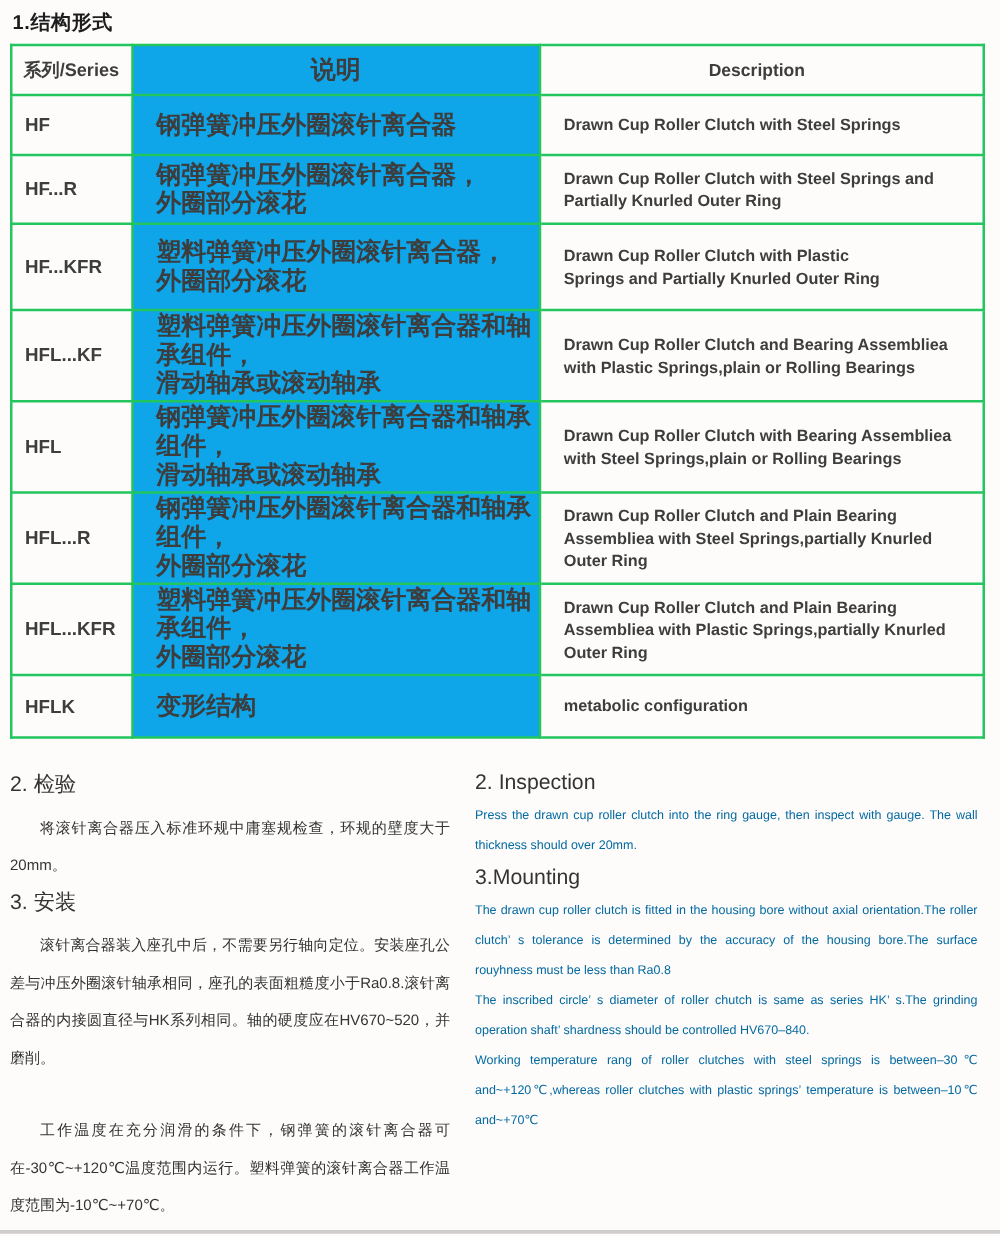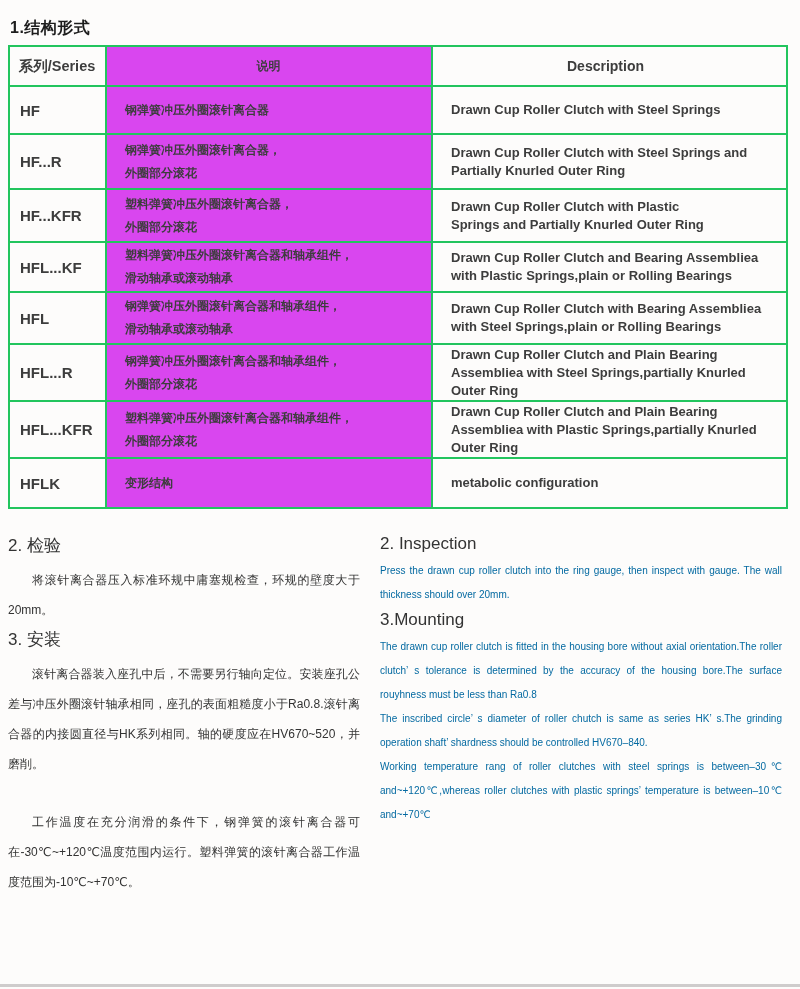--- a/index.html
+++ b/index.html
@@ -7,34 +7,34 @@
     width:800px;height:989px;
     background:#fdfcfb;
     font-family:"Liberation Sans","DejaVu Sans",sans-serif;
     color:#3a3a3a;
     position:relative;
     overflow:hidden;
   }
   .page{padding:6px 10px 0 8px;}
   .title{
     font-size:16px;font-weight:bold;color:#1d1d1d;
-    margin:12px 0 6px 2px;letter-spacing:.5px;
+    margin:2px 0 6px 2px;letter-spacing:.5px;
   }
   table.struct-table{
     border-collapse:collapse;table-layout:fixed;
     width:762px;
   }
   table.struct-table td, table.struct-table th{
     border:2px solid #22c55e;
     vertical-align:middle;
     font-weight:bold;
   }
   .c1{width:94px;padding-left:10px;text-align:left;font-size:15px;color:#3d3d3d;}
-  .c2{width:323px;padding-left:18px;text-align:left;background:#d946ef;
-      font-size:12px;line-height:23px;white-space:pre-line;color:#3d3d3d;}
+  .c2{width:323px;padding-left:18px;text-align:left;background:#0ea5e9;
+      font-size:20px;line-height:23px;white-space:pre-line;color:#3d3d3d;}
   .c3{width:345px;padding:0 8px 0 18px;text-align:left;font-size:13px;
       line-height:18px;white-space:pre-line;color:#3d3d3d;}
   tr.r-head .c1{text-align:center;padding-left:0;font-size:14.5px;}
   tr.r-head .c2{text-align:center;padding-left:0;}
   tr.r-head .c3{text-align:center;padding-left:0;font-size:14px;}
   .cols{
     display:flex;flex-direction:row;
     margin-top:22px;
   }
   .col-left{width:352px;margin-right:20px;}
@@ -81,21 +81,21 @@
         <td class="c2">钢弹簧冲压外圈滚针离合器</td>
         <td class="c3">Drawn Cup Roller Clutch with Steel Springs</td>
       </tr>
       <tr style="height:55px">
         <td class="c1">HF...R</td>
         <td class="c2">钢弹簧冲压外圈滚针离合器，
 外圈部分滚花</td>
         <td class="c3">Drawn Cup Roller Clutch with Steel Springs and
 Partially Knurled Outer Ring</td>
       </tr>
-      <tr style="height:53px">
+      <tr style="height:69px">
         <td class="c1">HF...KFR</td>
         <td class="c2">塑料弹簧冲压外圈滚针离合器，
 外圈部分滚花</td>
         <td class="c3">Drawn Cup Roller Clutch with Plastic
 Springs and Partially Knurled Outer Ring</td>
       </tr>
       <tr style="height:50px">
         <td class="c1">HFL...KF</td>
         <td class="c2">塑料弹簧冲压外圈滚针离合器和轴承组件，
 滑动轴承或滚动轴承</td>

